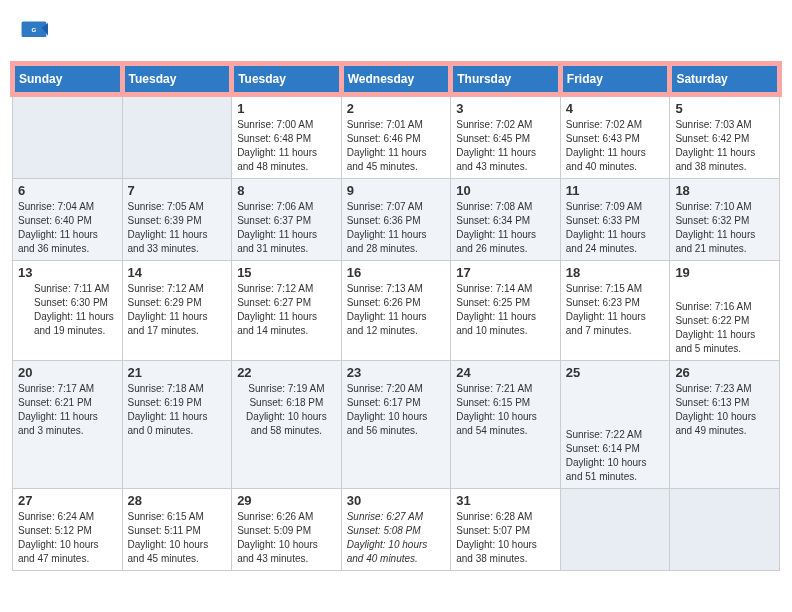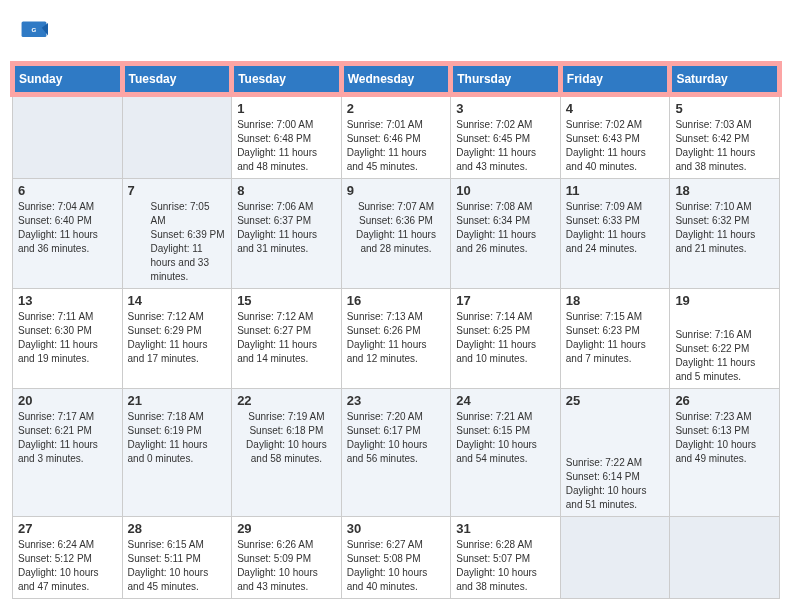--- a/index.html
+++ b/index.html
@@ -151,33 +151,33 @@
       </tr>
       <tr>
         <td>
           <span class="day-number">6</span>
           <div class="day-info" style="white-space: pre-line;">Sunrise: 7:04 AM
 Sunset: 6:40 PM
 Daylight: 11 hours and 36 minutes.</div>
         </td>
         <td>
           <span class="day-number">7</span>
-          <div class="day-info" style="white-space: pre-line; margin-left: 23px;">Sunrise: 7:05 AM
+          <div class="day-info" style="white-space: pre-line;">Sunrise: 7:05 AM
 Sunset: 6:39 PM
 Daylight: 11 hours and 33 minutes.</div>
         </td>
         <td>
           <span class="day-number">8</span>
           <div class="day-info" style="white-space: pre-line;">Sunrise: 7:06 AM
 Sunset: 6:37 PM
 Daylight: 11 hours and 31 minutes.</div>
         </td>
         <td>
           <span class="day-number">9</span>
-          <div class="day-info" style="white-space: pre-line; text-align: center;">Sunrise: 7:07 AM
+          <div class="day-info" style="white-space: pre-line;">Sunrise: 7:07 AM
 Sunset: 6:36 PM
 Daylight: 11 hours and 28 minutes.</div>
         </td>
         <td>
           <span class="day-number">10</span>
           <div class="day-info" style="white-space: pre-line;">Sunrise: 7:08 AM
 Sunset: 6:34 PM
 Daylight: 11 hours and 26 minutes.</div>
         </td>
         <td>
@@ -189,21 +189,21 @@
         <td>
           <span class="day-number">18</span>
           <div class="day-info" style="white-space: pre-line;">Sunrise: 7:10 AM
 Sunset: 6:32 PM
 Daylight: 11 hours and 21 minutes.</div>
         </td>
       </tr>
       <tr>
         <td>
           <span class="day-number">13</span>
-          <div class="day-info" style="white-space: pre-line;">Sunrise: 7:11 AM
+          <div class="day-info" style="white-space: pre-line; margin-left: 16px;">Sunrise: 7:11 AM
 Sunset: 6:30 PM
 Daylight: 11 hours and 19 minutes.</div>
         </td>
         <td>
           <span class="day-number">14</span>
           <div class="day-info" style="white-space: pre-line;">Sunrise: 7:12 AM
 Sunset: 6:29 PM
 Daylight: 11 hours and 17 minutes.</div>
         </td>
         <td>
@@ -295,21 +295,21 @@
 Daylight: 10 hours and 45 minutes.</div>
         </td>
         <td>
           <span class="day-number">29</span>
           <div class="day-info" style="white-space: pre-line;">Sunrise: 6:26 AM
 Sunset: 5:09 PM
 Daylight: 10 hours and 43 minutes.</div>
         </td>
         <td>
           <span class="day-number">30</span>
-          <div class="day-info" style="white-space: pre-line;">Sunrise: 6:27 AM
+          <div class="day-info" style="white-space: pre-line; font-style: italic;">Sunrise: 6:27 AM
 Sunset: 5:08 PM
 Daylight: 10 hours and 40 minutes.</div>
         </td>
         <td>
           <span class="day-number">31</span>
           <div class="day-info" style="white-space: pre-line;">Sunrise: 6:28 AM
 Sunset: 5:07 PM
 Daylight: 10 hours and 38 minutes.</div>
         </td>
         <td class="empty-cell"></td>

